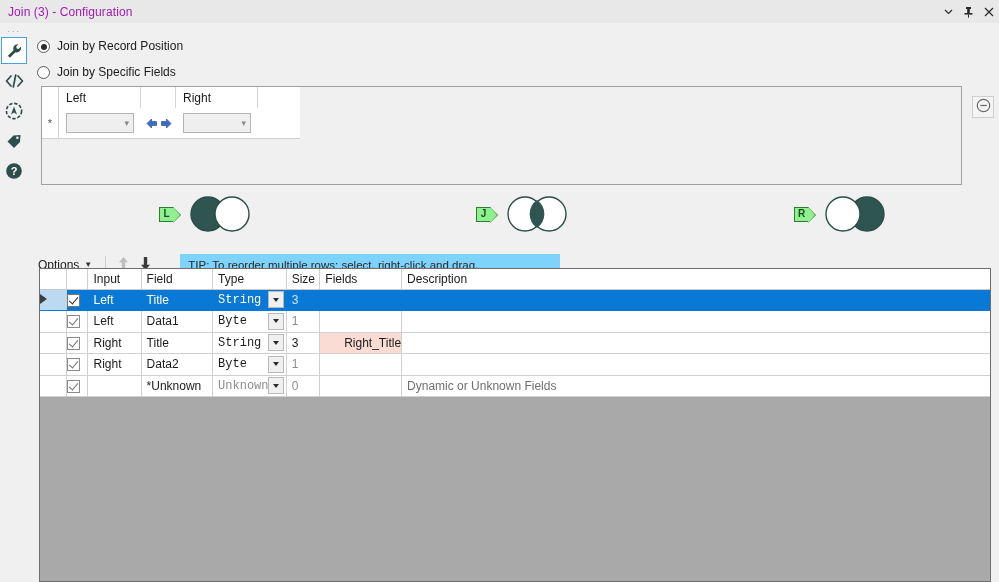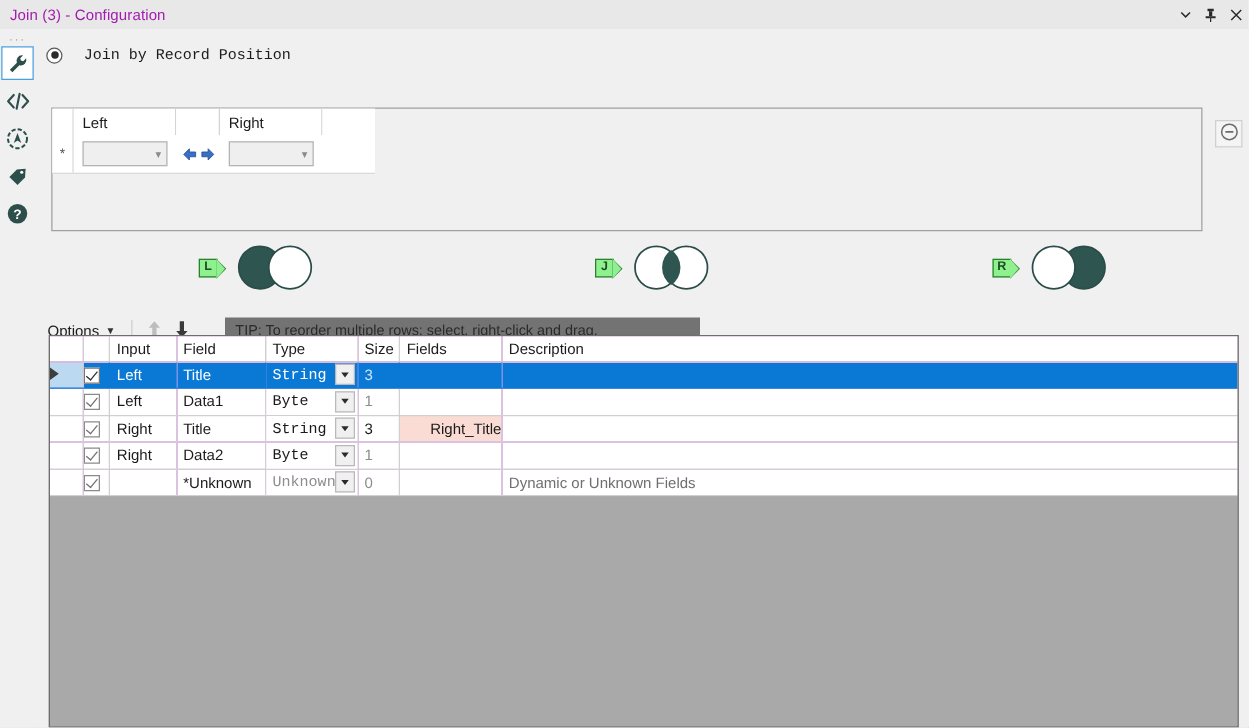--- a/index.html
+++ b/index.html
@@ -90,25 +90,24 @@
   .content {
     position: absolute;
     left: 28px; top: 23px;
     width: 971px; height: 559px;
     background: #f0f0f0;
   }
 
   
   .radio-row {
     display: flex;
-    align-items: center;
+    align-items: flex-end;
     height: 18px;
     padding-left: 9px;
-    gap: 17px;
-    font-family: Liberation Mono, monospace;
+    gap: 7px;
   }
   .radio-row:first-child { margin-top: 12px; }
   .radio-row + .radio-row { margin-top: 8px; }
   .radio {
     width: 13px; height: 13px;
     border-radius: 50%;
     border: 1px solid #5c5c5c;
     background: #fdfdfd;
     box-sizing: border-box;
     position: relative;
@@ -290,21 +289,21 @@
     margin: 0 6px;
   }
   .sort-btn {
     width: 22px; height: 20px;
     display: flex; align-items: center; justify-content: center;
   }
   .tip {
     margin-left: 24px;
     font-size: 11.5px;
     color: #2a2a2a;
-    background: #737373;
+    background: #7dd3fc;
     padding: 4px 8px 4px 8px;
     box-sizing: border-box;
     height: 22px;
     line-height: 14px;
     width: 380px;
   }
 
   
   .table-wrap {
     position: absolute;
@@ -312,21 +311,21 @@
     width: 952px; height: 314px;
     box-sizing: border-box;
     border: 1px solid #6e6e6e;
     background: #a9a9a9;
     overflow: hidden;
   }
   table.grid {
     border-collapse: collapse;
     width: 950px;
     table-layout: fixed;
-    background: #f0abfc;
+    background: #000000;
     font-size: 12px;
   }
   table.grid th, table.grid td {
     border-right: 1px solid #d0d0d0;
     border-bottom: 1px solid #d0d0d0;
     height: 21px;
     padding: 0 0 0 5px;
     text-align: left;
     font-weight: normal;
     box-sizing: border-box;
@@ -523,20 +522,24 @@
         </svg>
       </span>
     </div>
   </div>
 
   <div class="content">
 
     <div class="radio-row">
       <span class="radio checked"></span>
       <span class="radio-label">Join by Record Position</span>
+    </div>
+    <div class="radio-row">
+      <span class="radio"></span>
+      <span class="radio-label">Join by Specific Fields</span>
     </div>
 
     <div class="joinpanel-wrap">
       <div class="joinpanel">
 
         <div class="join-grid-head">
           <div class="jg-cell c-star"></div>
           <div class="jg-cell c-left">Left</div>
           <div class="jg-cell c-mid"></div>
           <div class="jg-cell c-right">Right</div>

